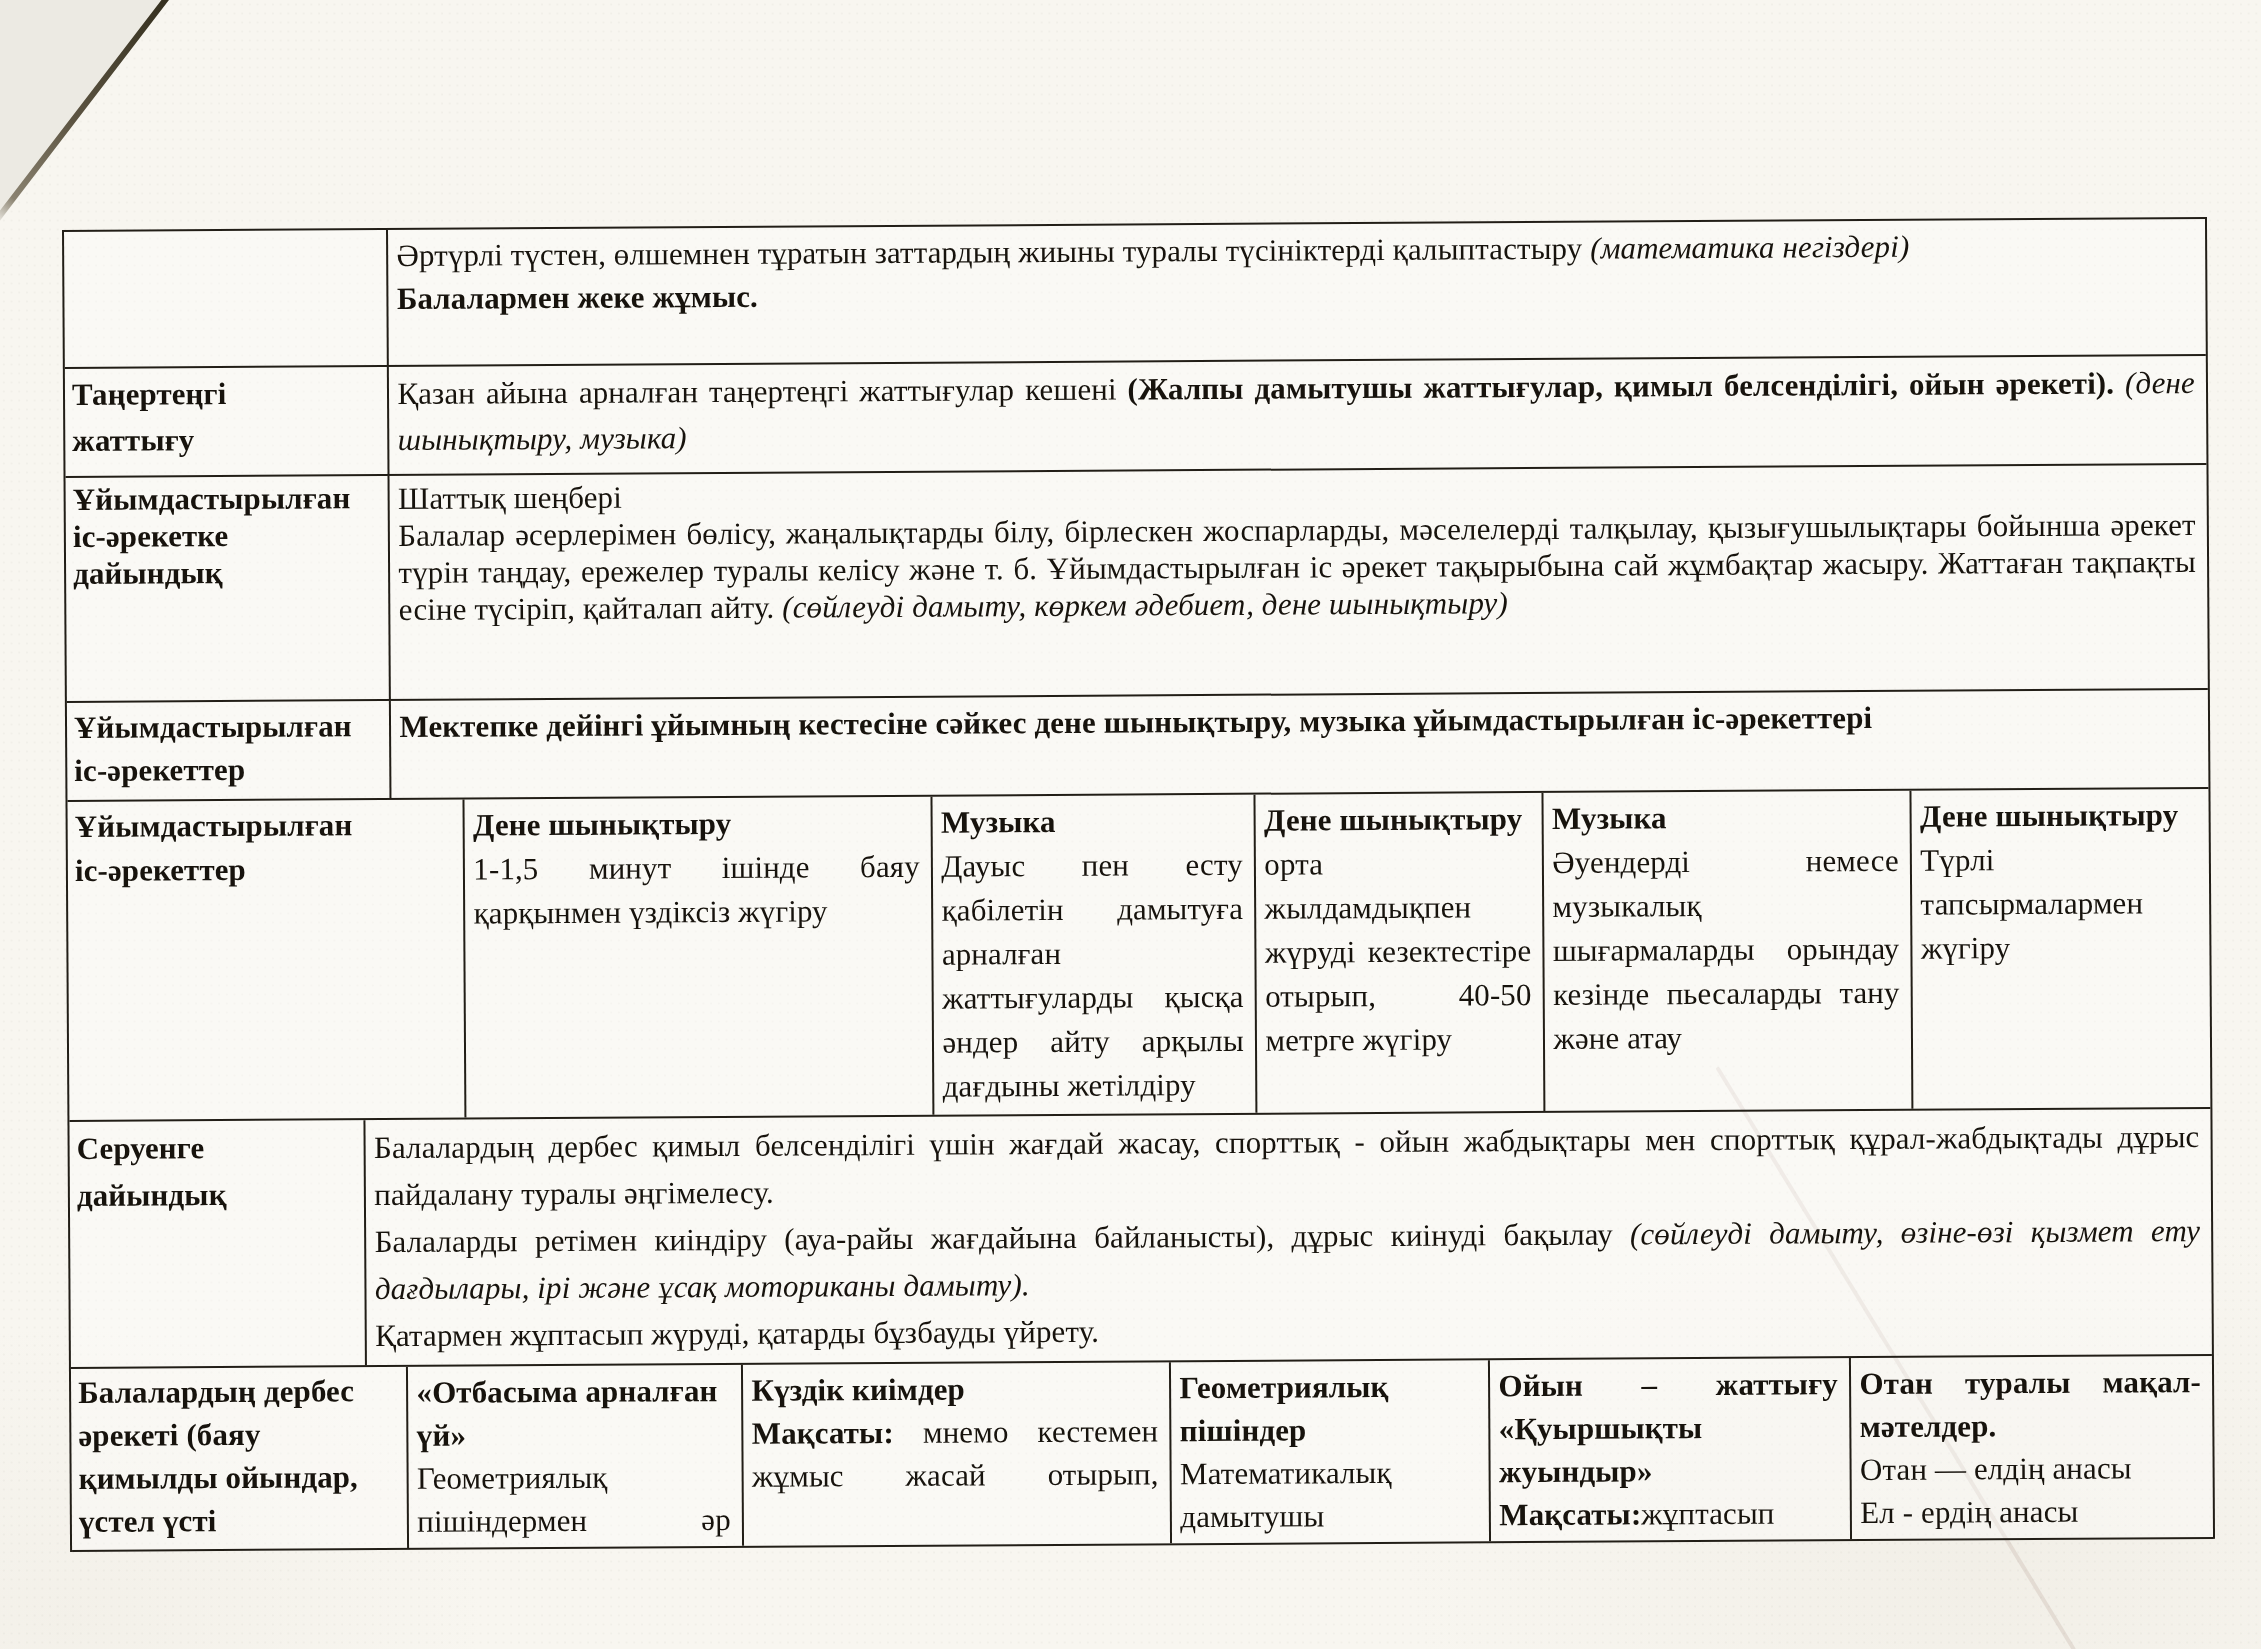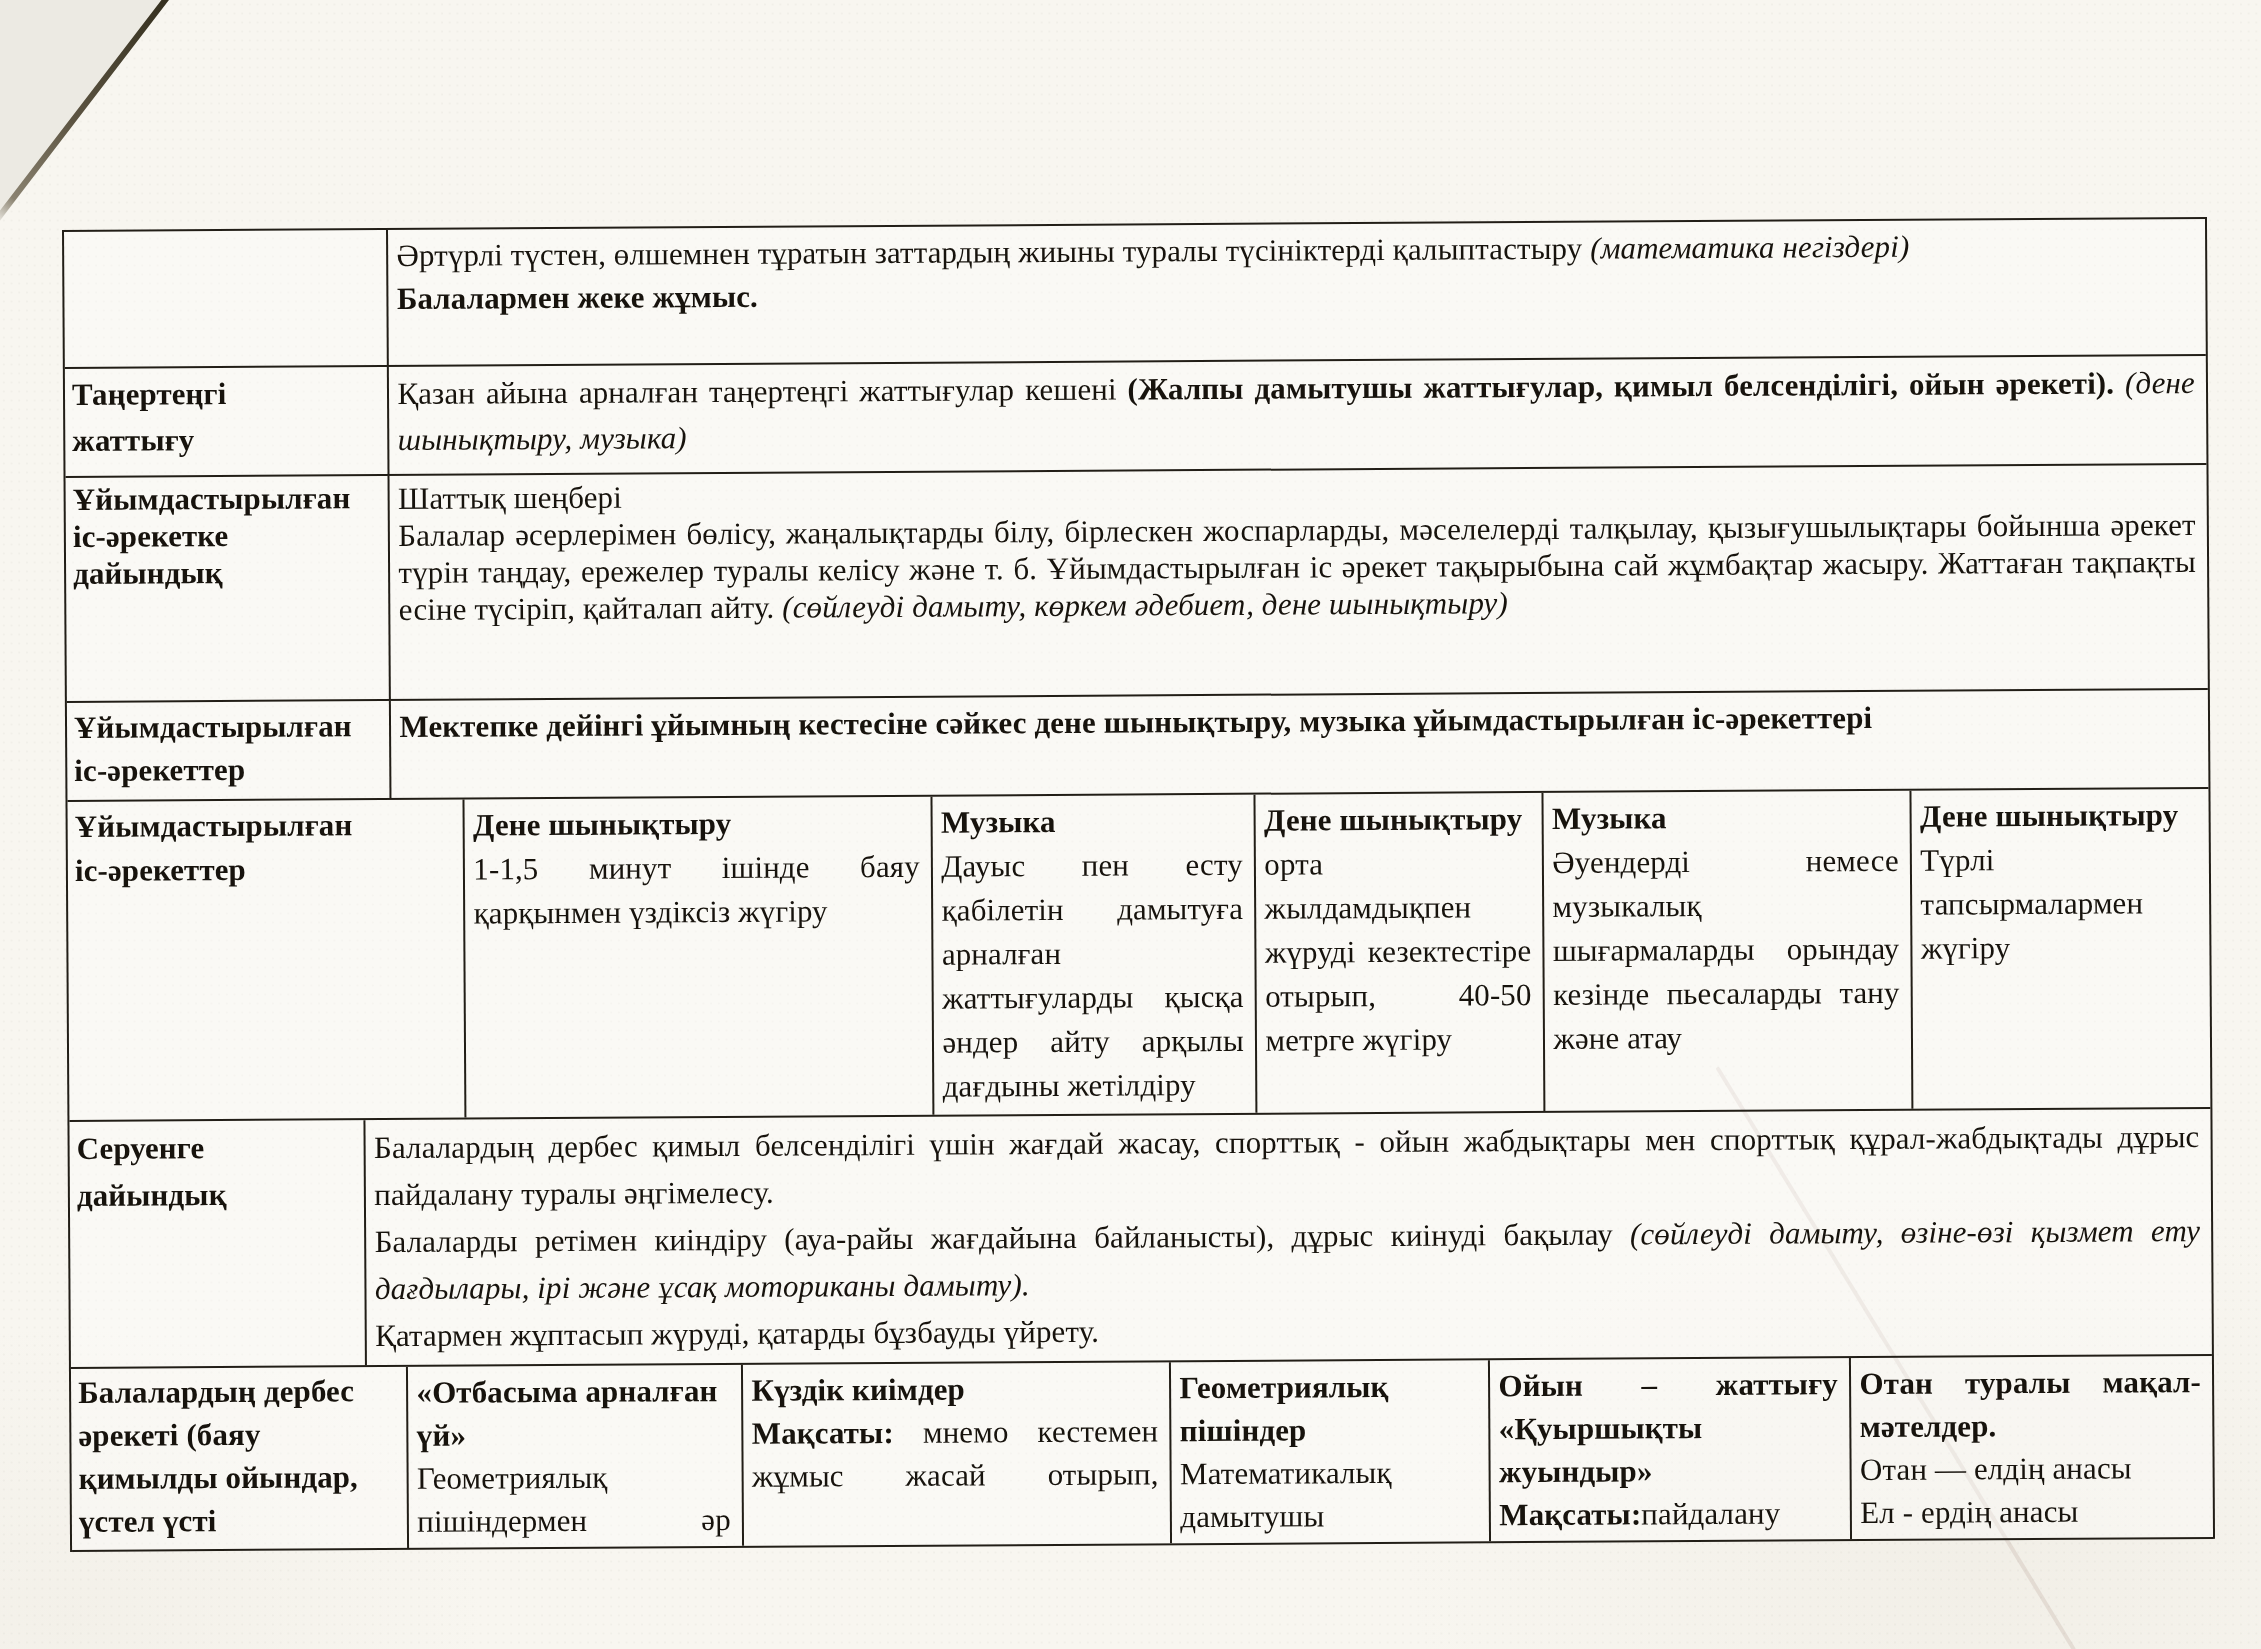--- a/index.html
+++ b/index.html
@@ -167,21 +167,21 @@
       <p class="b">Күздік киімдер</p>
       <p class="jl"><span class="b">Мақсаты:</span><span> мнемо кестемен жұмыс жасай отырып,</span></p>
     </div>
     <div class="cell c3">
       <p class="b">Геометриялық пішіндер</p>
       <p>Математикалық дамытушы</p>
     </div>
     <div class="cell c4">
       <p class="b jl">Ойын – жаттығу</p>
       <p class="b">«Қуыршықты жуындыр»</p>
-      <p><span class="b">Мақсаты:</span><span>пайдалану</span></p>
+      <p><span class="b">Мақсаты:</span><span>жұптасып</span></p>
     </div>
     <div class="cell c5">
       <p class="b jl">Отан туралы мақал-мәтелдер.</p>
       <p>Отан — елдің анасы</p>
       <p>Ел - ердің анасы</p>
     </div>
   </div>
 
 </div>
 

